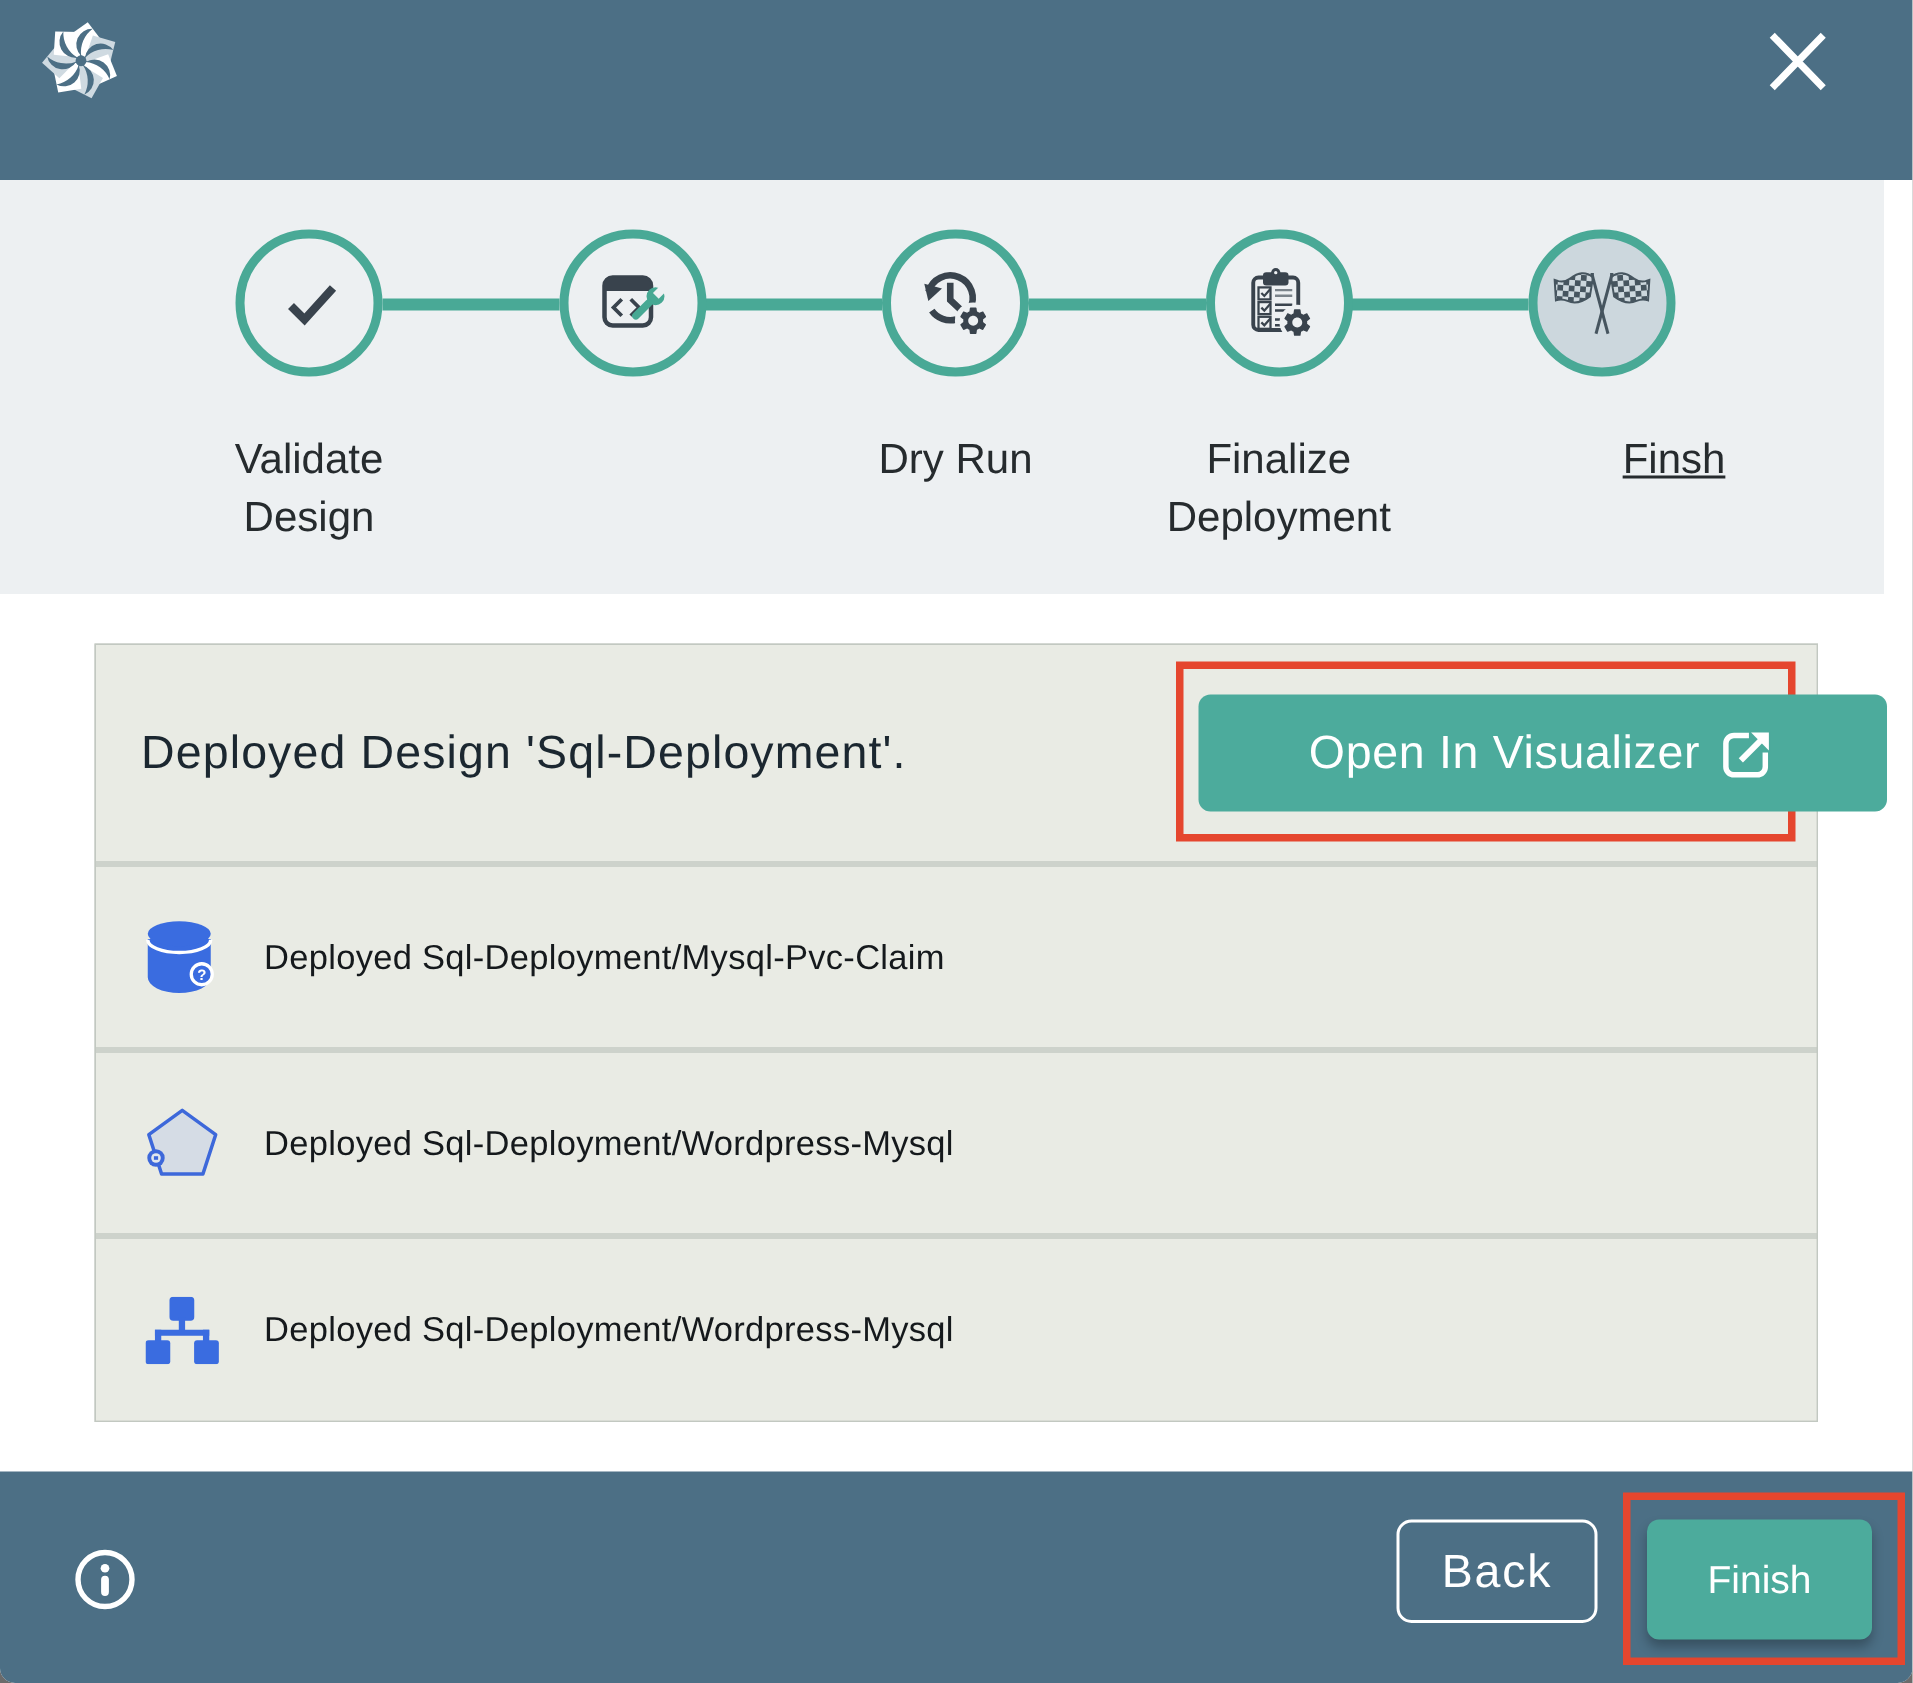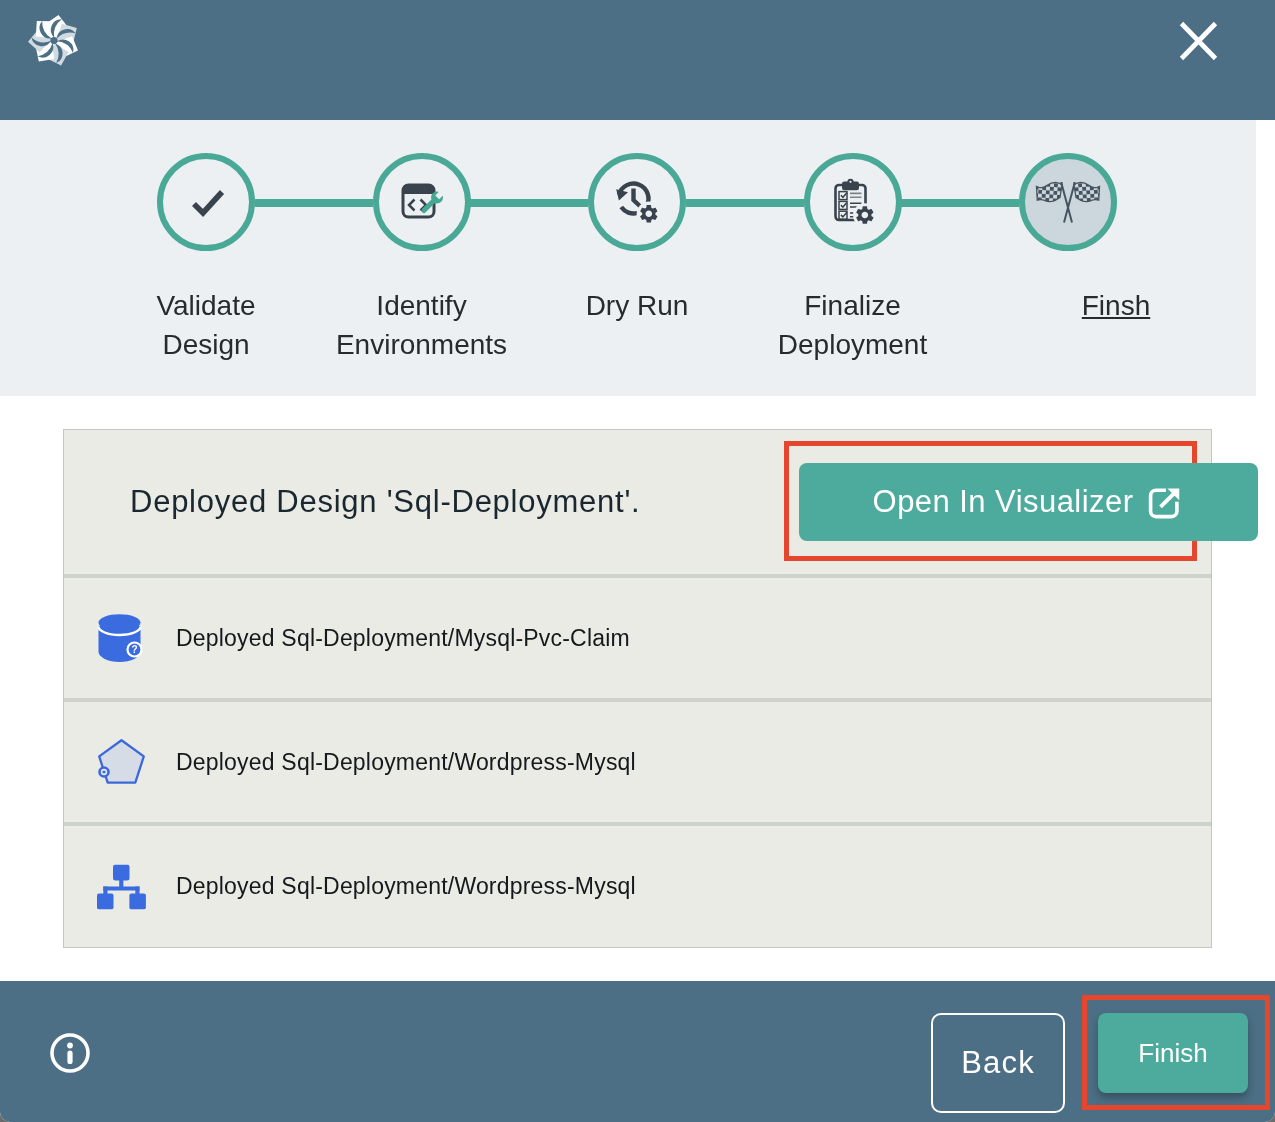--- a/index.html
+++ b/index.html
@@ -16,34 +16,34 @@
   #stepper{left:0;top:120px;width:1256px;height:276px;background:#edf0f2;}
   .conn{top:79px;height:8px;background:#49a996;}
   .circ{top:33px;width:86px;height:86px;border:6px solid #49a996;border-radius:50%;
         display:flex;align-items:center;justify-content:center;}
   .circ.active{background:#ccd7dd;}
   .slabel{top:166px;width:240px;text-align:center;font-size:28px;line-height:39px;color:#262b2e;}
   
   #grp{left:63px;top:429px;width:1147px;height:517px;border:1px solid #c2c8c1;
        background:#cdd2cb;display:flex;flex-direction:column;gap:4px;}
   .row{background:#e9ebe4;position:relative;display:flex;align-items:center;}
-  .row1{height:144px;padding-left:36px;}
+  .row1{height:144px;}
   .rowN{height:120px;}
   .row4{height:121px;}
   .rtext1{font-size:31px;color:#1b2730;letter-spacing:0.75px;}
   .rtext{font-size:23px;color:#15191c;letter-spacing:0.2px;}
   .ricon{position:absolute;left:33px;top:50%;transform:translateY(-50%);}
   
   .redrect{border:5px solid #e5462e;}
   
   .tealbtn{background:#4cab9c;border-radius:8px;color:#fff;display:flex;
            align-items:center;justify-content:center;}
   
   #footer{left:0;top:981px;width:1275px;height:141px;background:#4c6f85;}
-  #backbtn{left:931px;top:32px;width:134px;height:100px;border:2.5px solid #fff;border-radius:10px;
+  #backbtn{left:931px;top:32px;width:134px;height:69px;border:2.5px solid #fff;border-radius:10px;
            box-sizing:border-box;color:#fff;font-size:31px;display:flex;align-items:center;justify-content:center;}
 </style>
 </head>
 <body>
 
 <div id="header" class="abs">
   <svg class="abs" style="left:28px;top:14px" width="52" height="53" viewBox="0 0 52 52">
       <g transform="translate(26,26)">
         <polygon points="0,-26 12,-15 1,-2 -11,-15" fill="#ffffff" transform="rotate(10.00)"></polygon>
         <polygon points="0,-26 12,-15 1,-2 -11,-15" fill="#cfdae1" transform="rotate(61.43)"></polygon>
@@ -151,21 +151,20 @@
   </g>
   <g transform="translate(66,0) scale(-1,1)">
     <g transform="rotate(4 27 5)">
       <path d="M27 4.8 C 21.5 1, 17 2.4, 11.8 6.7 C 9.4 8.7, 6.6 9.5, 4.2 9 L 1.6 8.3 L 3.4 21.9 C 6 20.8, 8.8 20.9, 11.2 21.8 C 16 23.6, 20.4 22.4, 25.8 17.7 Z" fill="url(#chk)" stroke="#46555f" stroke-width="1.3"></path>
     </g>
   </g>
 </svg>
     </div>
 
   <div class="slabel abs" style="left:86px;">Validate<br>Design</div>
-  <div class="slabel abs" style="left:301.5px;">Identify<br>Environments</div>
   <div class="slabel abs" style="left:732.5px;">Finalize<br>Deployment</div>
   <div class="slabel abs" style="left:517px;">Dry Run</div>
   <div class="slabel abs" style="left:996px;text-decoration:underline;">Finsh</div>
 </div>
 
 <div id="grp" class="abs">
   <div class="row row1">
     <div class="rtext1" style="margin-left:30px;">Deployed Design 'Sql-Deployment'.</div>
   </div>
   <div class="row rowN">

